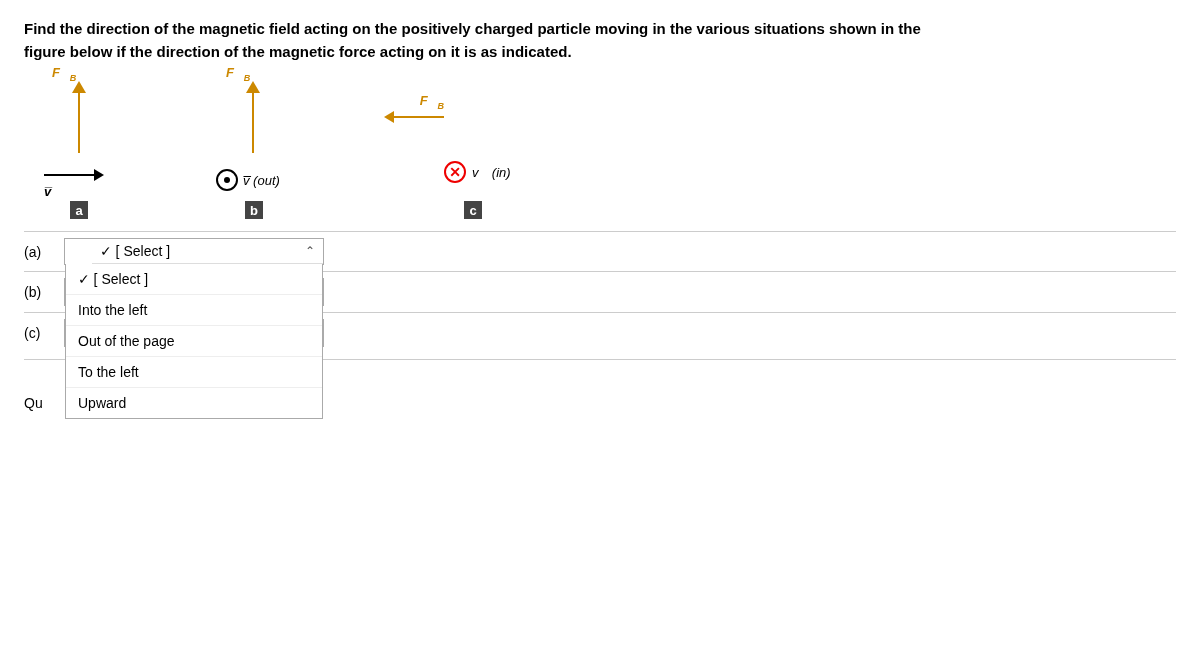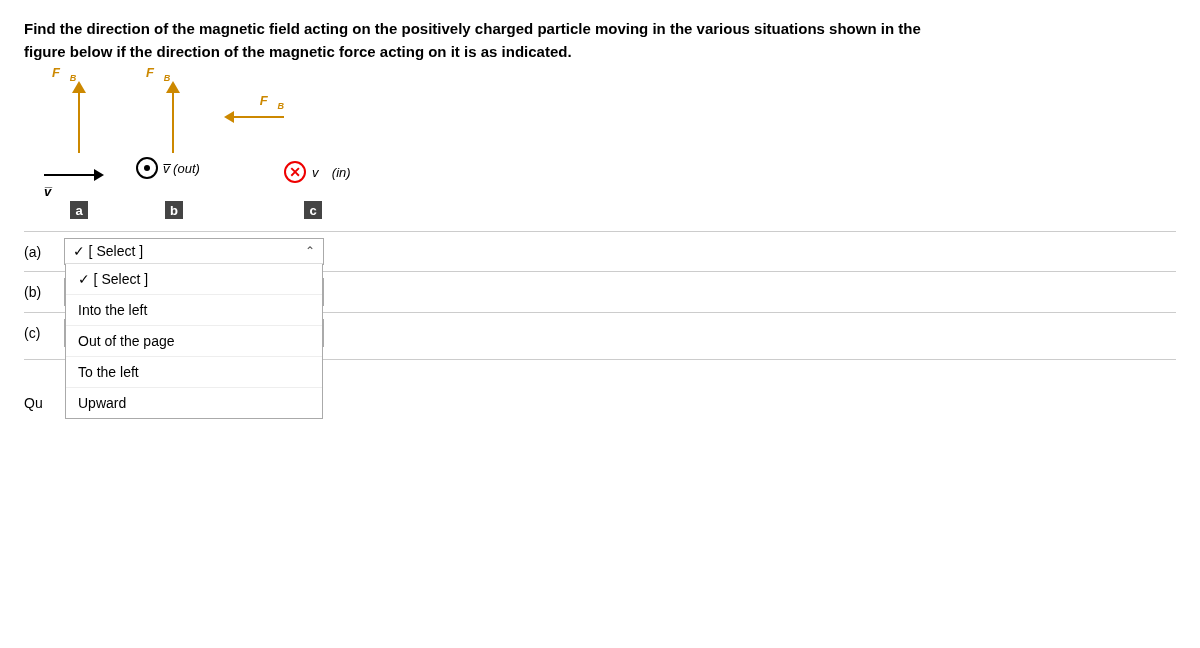--- a/index.html
+++ b/index.html
@@ -168,20 +168,21 @@
       margin-top: 6px;
     }
     .qu-label {
       font-size: 14px;
       color: #000;
     }
 
     
     .figures-wrapper {
       display: flex;
+      gap: 80px;
       margin-left: 10px;
       margin-bottom: 30px;
     }
     .single-fig {
       position: relative;
       display: flex;
       flex-direction: column;
       align-items: center;
     }
     .fig-bottom-label {
@@ -228,21 +229,21 @@
     </div>
 
     <div class="single-fig" style="width:100px; height:110px;">
 
       <div style="position:absolute; top:0; left:42px; display:flex; flex-direction:column; align-items:center;">
         <span style="font-size:13px; font-style:italic; font-weight:bold; color:#cc8800; position:absolute; top:-16px; left:-20px;">F⃗<sub style="font-size:9px;">B</sub></span>
         <div class="arrow-up-head"></div>
         <div class="arrow-up-shaft"></div>
       </div>
 
-      <div style="position:absolute; bottom:12px; left:12px; display:flex; align-items:center; gap:5px;">
+      <div style="position:absolute; bottom:0; left:12px; display:flex; align-items:center; gap:5px;">
         <div class="out-of-page"></div>
         <span style="font-size:13px; font-style:italic;">v̅ (out)</span>
       </div>
 
       <div class="fig-bottom-label" style="bottom:-28px;">b</div>
     </div>
 
     <div class="single-fig" style="width:160px; height:110px;">
 
       <div style="position:absolute; top:30px; left:0; display:flex; align-items:center;">
@@ -257,21 +258,21 @@
       </div>
 
       <div class="fig-bottom-label" style="bottom:-28px; left:50%;">c</div>
     </div>
   </div>
 
   <div class="questions-section" style="margin-top: 40px;">
 
     <div class="question-row">
       <div class="q-letter">(a)</div>
-      <div class="dropdown-open" style="position:relative; z-index:20;">
+      <div class="dropdown-open" style="position:relative; z-index:20;padding-left:27px;">
         <div class="dropdown-header">
           <span>✓ [ Select ]</span>
           <span class="dropdown-chevron">⌃</span>
         </div>
         <div class="dropdown-list">
           <div class="dropdown-item selected">✓ [ Select ]</div>
           <div class="dropdown-item">Into the left</div>
           <div class="dropdown-item">Out of the page</div>
           <div class="dropdown-item">To the left</div>
           <div class="dropdown-item">Upward</div>

